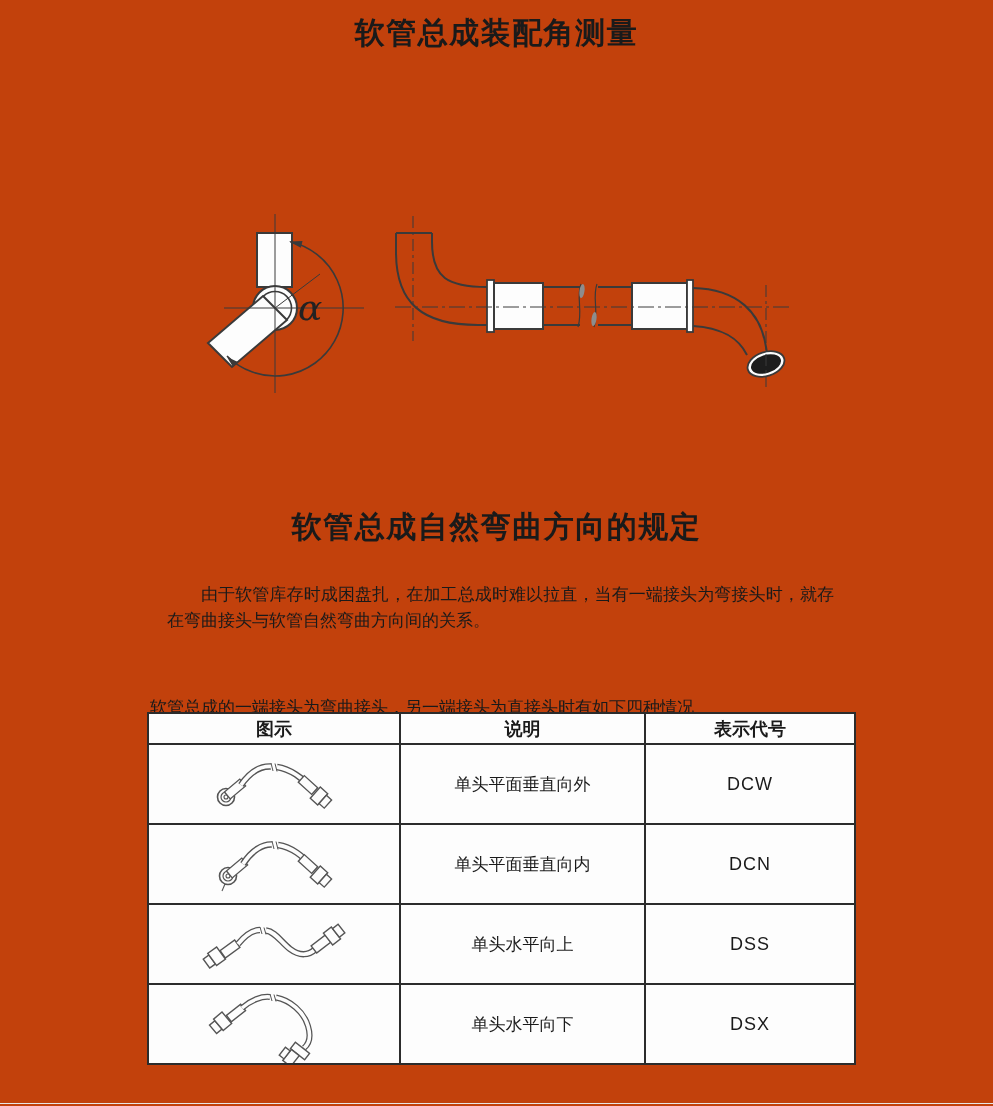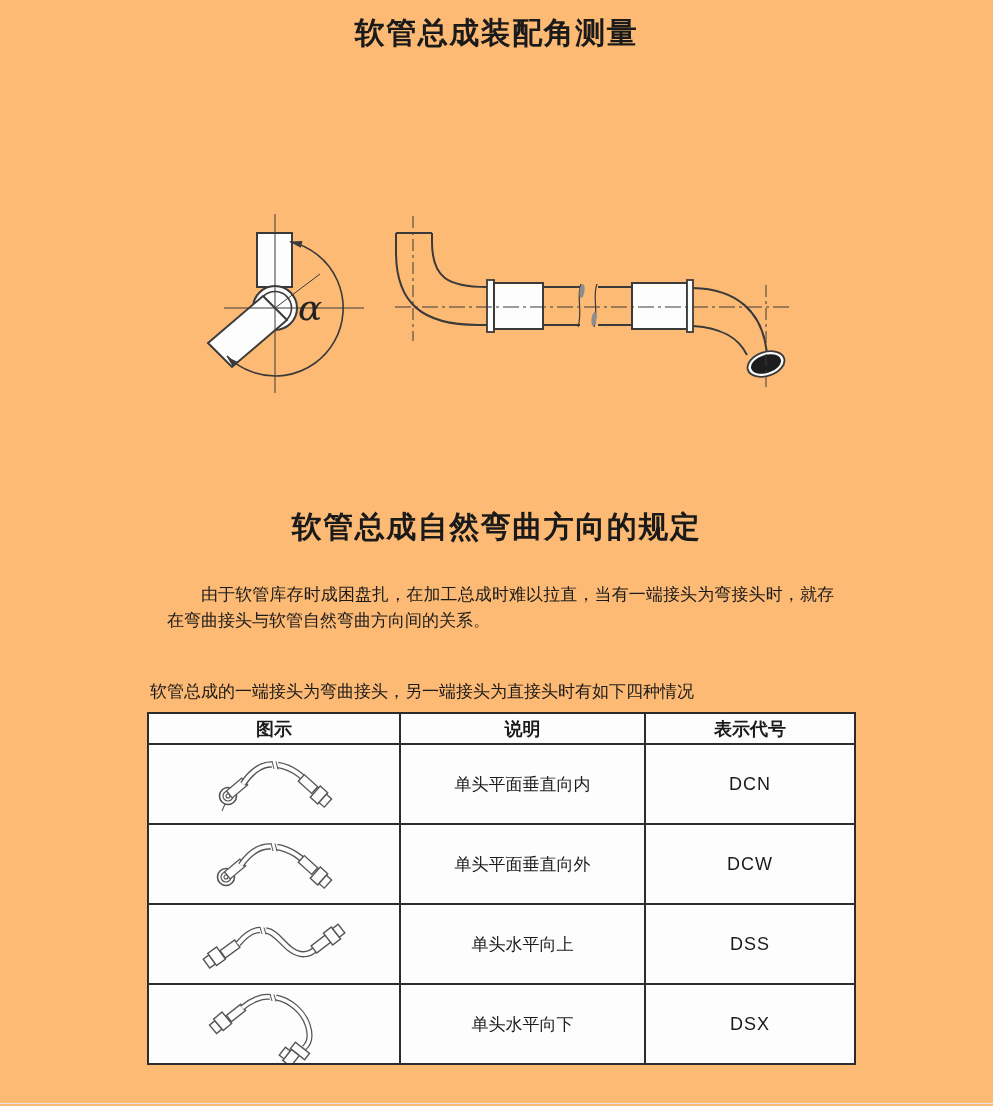--- a/index.html
+++ b/index.html
@@ -1,34 +1,34 @@
 <!DOCTYPE html>
 <html><head>
 <meta charset="utf-8">
 <style>
   html,body{margin:0;padding:0;background:#fff;}
   .page{
-    position:relative;width:993px;height:1106px;background:#fdba74;
+    position:relative;width:993px;height:1106px;background:#c2410c;
     color:#1a1a1a;font-family:"Liberation Sans","DejaVu Sans",sans-serif;
     overflow:hidden;
   }
   .doc-title{
     position:absolute;left:0;width:100%;text-align:center;
     font-size:30px;font-weight:bold;letter-spacing:1.5px;margin:0;
   }
   .t1{top:13px}
   .t2{top:507px}
   .para{
     position:absolute;left:167px;width:667px;margin:0;
     font-size:17px;line-height:26px;text-indent:2em;text-align:justify;
   }
   .p1{top:80px}
   .p2a{top:582px}
   .p2b{top:634px}
-  .caption{position:absolute;left:150px;top:680px;margin:0;font-size:17px;}
+  .caption{position:absolute;left:150px;top:696px;margin:0;font-size:17px;}
   .diagram-wrap{position:absolute;left:190px;top:200px;width:650px;height:220px;}
   table.spec{
     position:absolute;left:147px;top:712px;border-collapse:collapse;
     table-layout:fixed;background:#fdfdfd;
   }
   .spec th,.spec td{border:2px solid #2c2c2c;text-align:center;vertical-align:middle;padding:0;}
   .spec th{height:29px;font-size:18px;font-weight:bold;border-radius:12px;}
   .spec td{height:78px;font-size:17px;}
   .spec td.code{font-size:18px;letter-spacing:1px;}
   .cell-art{display:block;margin:0 auto;}
@@ -114,20 +114,49 @@
         <th>图示</th>
         <th>说明</th>
         <th>表示代号</th>
       </tr>
     </thead>
     <tbody>
       <tr>
         <td>
           <svg class="cell-art" width="240" height="78" viewBox="0 0 240 78">
             <g stroke="#555" fill="none">
+              <circle cx="72" cy="52" r="8.5" fill="#fdfdfd" stroke-width="1.6"></circle>
+              <circle cx="72" cy="52" r="5" stroke-width="1.2"></circle>
+              <circle cx="72" cy="52" r="2" stroke-width="1.1"></circle>
+              <g transform="translate(81,44) rotate(-40)">
+                  <rect x="-10" y="-4.5" width="20" height="9" fill="#fdfdfd" stroke-width="1.4"></rect>
+                </g>
+              <path d="M87,40 C96,27 107,21 117,21.5" stroke="#555" stroke-width="6.5"></path>
+              <path d="M87,40 C96,27 107,21 117,21.5" stroke="#fdfdfd" stroke-width="3.8"></path>
+              <path d="M123,22 C136,24 149,33 157,43" stroke="#555" stroke-width="6.5"></path>
+              <path d="M123,22 C136,24 149,33 157,43" stroke="#fdfdfd" stroke-width="3.8"></path>
+              <line x1="117" y1="18" x2="119" y2="26" stroke-width="1"></line>
+              <line x1="121" y1="18.5" x2="123" y2="26.5" stroke-width="1"></line>
+              <g transform="translate(154,40) rotate(42)">
+                  <rect x="-9" y="-4.5" width="18" height="9" fill="#fdfdfd" stroke-width="1.4"></rect>
+                </g>
+              <g transform="translate(165,51) rotate(42)">
+                <rect x="-5" y="-7.5" width="10" height="15" fill="#fdfdfd" stroke-width="1.4"></rect>
+                <rect x="5" y="-5.5" width="7" height="11" fill="#fdfdfd" stroke-width="1.4"></rect>
+              </g>
+            </g>
+          </svg>
+        </td>
+        <td>单头平面垂直向外</td>
+        <td class="code">DCW</td>
+      </tr>
+      <tr>
+        <td>
+          <svg class="cell-art" width="240" height="78" viewBox="0 0 240 78">
+            <g stroke="#555" fill="none">
               <circle cx="74" cy="51" r="8.5" fill="#fdfdfd" stroke-width="1.6"></circle>
               <circle cx="74" cy="51" r="5" stroke-width="1.2"></circle>
               <circle cx="74" cy="51" r="2" stroke-width="1.1"></circle>
               <line x1="71" y1="59" x2="68" y2="66" stroke-width="1.1"></line>
               <g transform="translate(83,43) rotate(-40)">
                   <rect x="-10" y="-4.5" width="20" height="9" fill="#fdfdfd" stroke-width="1.4"></rect>
                 </g>
               <path d="M89,39 C98,25 109,19 118,19.5" stroke="#555" stroke-width="6.5"></path>
               <path d="M89,39 C98,25 109,19 118,19.5" stroke="#fdfdfd" stroke-width="3.8"></path>
               <path d="M124,20 C137,22 150,31 157,42" stroke="#555" stroke-width="6.5"></path>
@@ -139,49 +168,20 @@
                 </g>
               <g transform="translate(165,50) rotate(42)">
                 <rect x="-5" y="-7.5" width="10" height="15" fill="#fdfdfd" stroke-width="1.4"></rect>
                 <rect x="5" y="-5.5" width="7" height="11" fill="#fdfdfd" stroke-width="1.4"></rect>
               </g>
             </g>
           </svg>
         </td>
         <td>单头平面垂直向内</td>
         <td class="code">DCN</td>
-      </tr>
-      <tr>
-        <td>
-          <svg class="cell-art" width="240" height="78" viewBox="0 0 240 78">
-            <g stroke="#555" fill="none">
-              <circle cx="72" cy="52" r="8.5" fill="#fdfdfd" stroke-width="1.6"></circle>
-              <circle cx="72" cy="52" r="5" stroke-width="1.2"></circle>
-              <circle cx="72" cy="52" r="2" stroke-width="1.1"></circle>
-              <g transform="translate(81,44) rotate(-40)">
-                  <rect x="-10" y="-4.5" width="20" height="9" fill="#fdfdfd" stroke-width="1.4"></rect>
-                </g>
-              <path d="M87,40 C96,27 107,21 117,21.5" stroke="#555" stroke-width="6.5"></path>
-              <path d="M87,40 C96,27 107,21 117,21.5" stroke="#fdfdfd" stroke-width="3.8"></path>
-              <path d="M123,22 C136,24 149,33 157,43" stroke="#555" stroke-width="6.5"></path>
-              <path d="M123,22 C136,24 149,33 157,43" stroke="#fdfdfd" stroke-width="3.8"></path>
-              <line x1="117" y1="18" x2="119" y2="26" stroke-width="1"></line>
-              <line x1="121" y1="18.5" x2="123" y2="26.5" stroke-width="1"></line>
-              <g transform="translate(154,40) rotate(42)">
-                  <rect x="-9" y="-4.5" width="18" height="9" fill="#fdfdfd" stroke-width="1.4"></rect>
-                </g>
-              <g transform="translate(165,51) rotate(42)">
-                <rect x="-5" y="-7.5" width="10" height="15" fill="#fdfdfd" stroke-width="1.4"></rect>
-                <rect x="5" y="-5.5" width="7" height="11" fill="#fdfdfd" stroke-width="1.4"></rect>
-              </g>
-            </g>
-          </svg>
-        </td>
-        <td>单头平面垂直向外</td>
-        <td class="code">DCW</td>
       </tr>
       <tr>
         <td>
           <svg class="cell-art" width="240" height="78" viewBox="0 0 240 78">
             <g stroke="#555" fill="none">
               <g transform="translate(63,51) rotate(-36)">
                 <rect x="-13" y="-5.5" width="7" height="11" fill="#fdfdfd" stroke-width="1.4"></rect>
                 <rect x="-6" y="-7.5" width="11" height="15" fill="#fdfdfd" stroke-width="1.4"></rect>
               </g>
               <g transform="translate(76,44) rotate(-36)">

